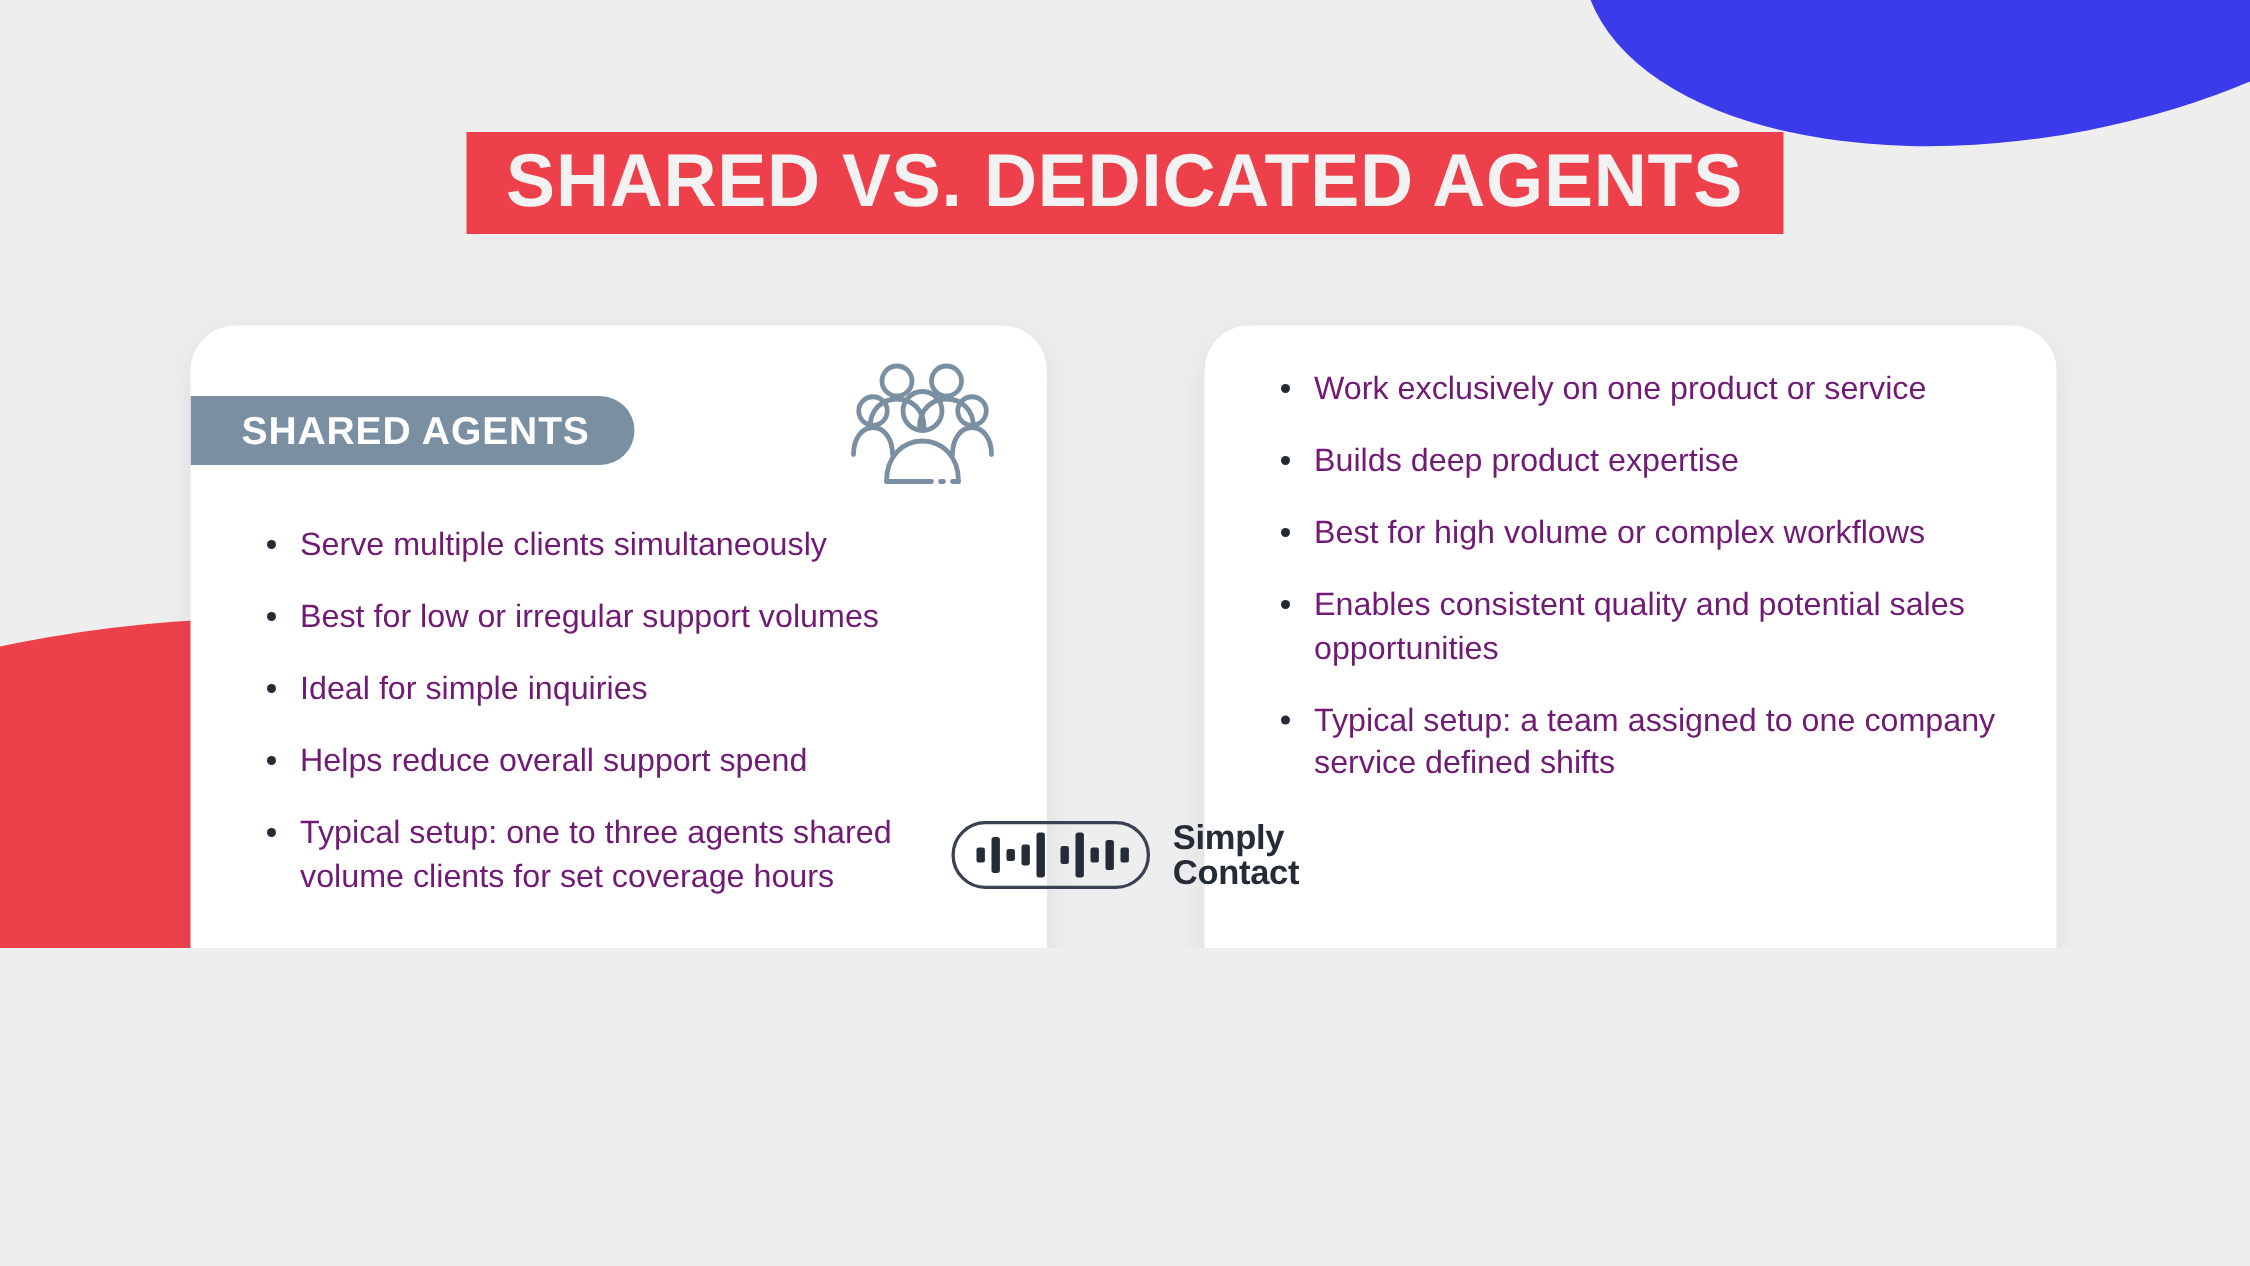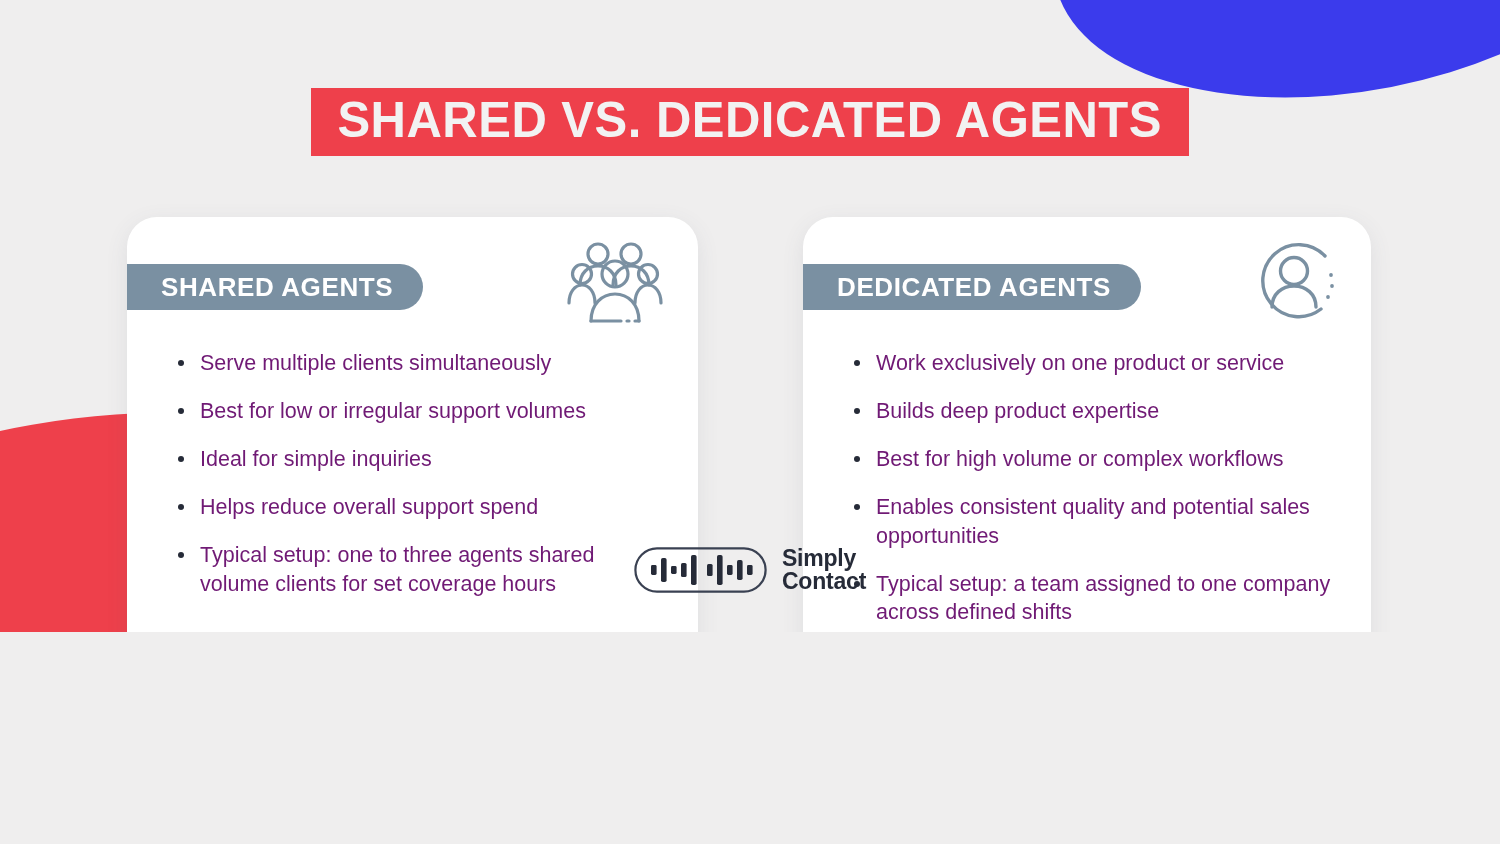--- a/index.html
+++ b/index.html
@@ -224,45 +224,26 @@
     <ul class="bullets" id="list-shared">
       <li>Serve multiple clients simultaneously</li>
       <li>Best for low or irregular support volumes</li>
       <li>Ideal for simple inquiries</li>
       <li>Helps reduce overall support spend</li>
       <li>Typical setup: one to three agents shared volume clients for set coverage hours</li>
     </ul>
   </div>
 
   <div class="card" id="card-dedicated">
-    <div class="card-head">
-      <div class="pill">
-        <span class="pill-text">DEDICATED AGENTS</span>
-      </div>
-      <div class="head-icon" id="icon-dedicated-wrap">
-        <svg viewBox="0 0 96 84" width="96" height="84" fill="none" stroke="#7a90a2" stroke-width="3.4" stroke-linecap="round" stroke-linejoin="round">
-
-          <path d="M74 17 A36 36 0 1 0 70 70"></path>
-
-          <circle cx="80" cy="36" r="1.9" fill="#7a90a2" stroke="none"></circle>
-          <circle cx="81" cy="47" r="1.9" fill="#7a90a2" stroke="none"></circle>
-          <circle cx="77" cy="58" r="1.9" fill="#7a90a2" stroke="none"></circle>
-
-          <circle cx="43" cy="32" r="13.5"></circle>
-
-          <path d="M21 68 c0-13 10-21 22-21 c12 0 22 8 22 21"></path>
-        </svg>
-      </div>
-    </div>
     <ul class="bullets" id="list-dedicated">
       <li>Work exclusively on one product or service</li>
       <li>Builds deep product expertise</li>
       <li>Best for high volume or complex workflows</li>
       <li>Enables consistent quality and potential sales opportunities</li>
-      <li>Typical setup: a team assigned to one company across defined shifts</li>
+      <li>Typical setup: a team assigned to one company service defined shifts</li>
     </ul>
   </div>
 
   <div class="logo">
     <div class="logo-mark">
       <svg viewBox="0 0 133 46" width="133" height="46">
         <rect x="1.4" y="1.4" width="130.2" height="43.2" rx="21.6" ry="21.6" fill="none" stroke="#3a4152" stroke-width="2.2"></rect>
         <g fill="#262b38">
           <rect x="17" y="18" width="5.6" height="10" rx="1.4"></rect>
           <rect x="27" y="11" width="5.6" height="24" rx="1.8"></rect>

